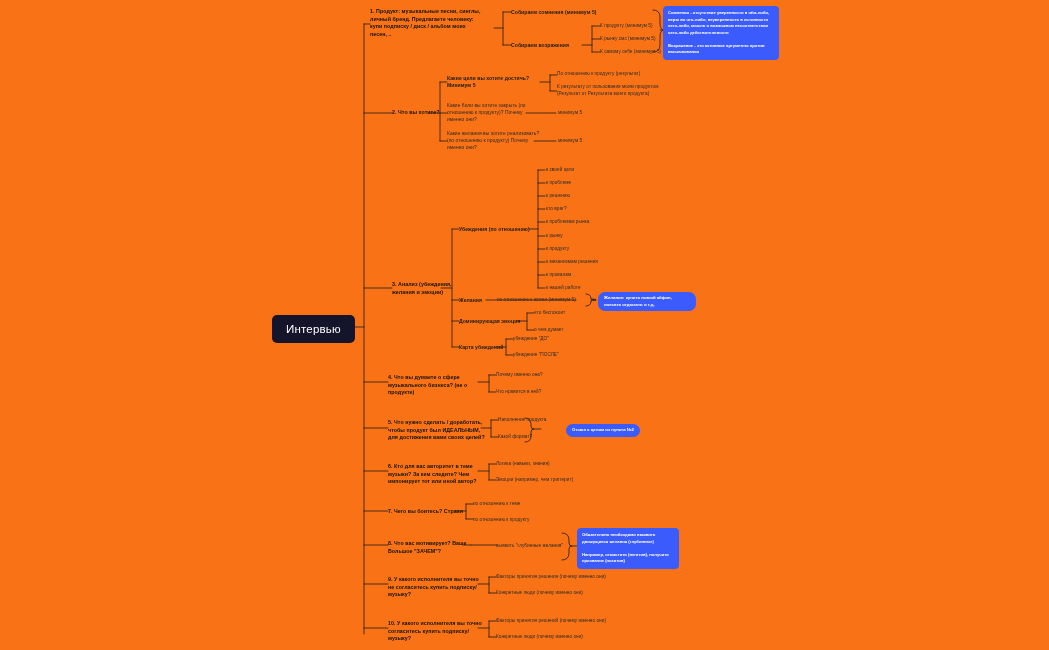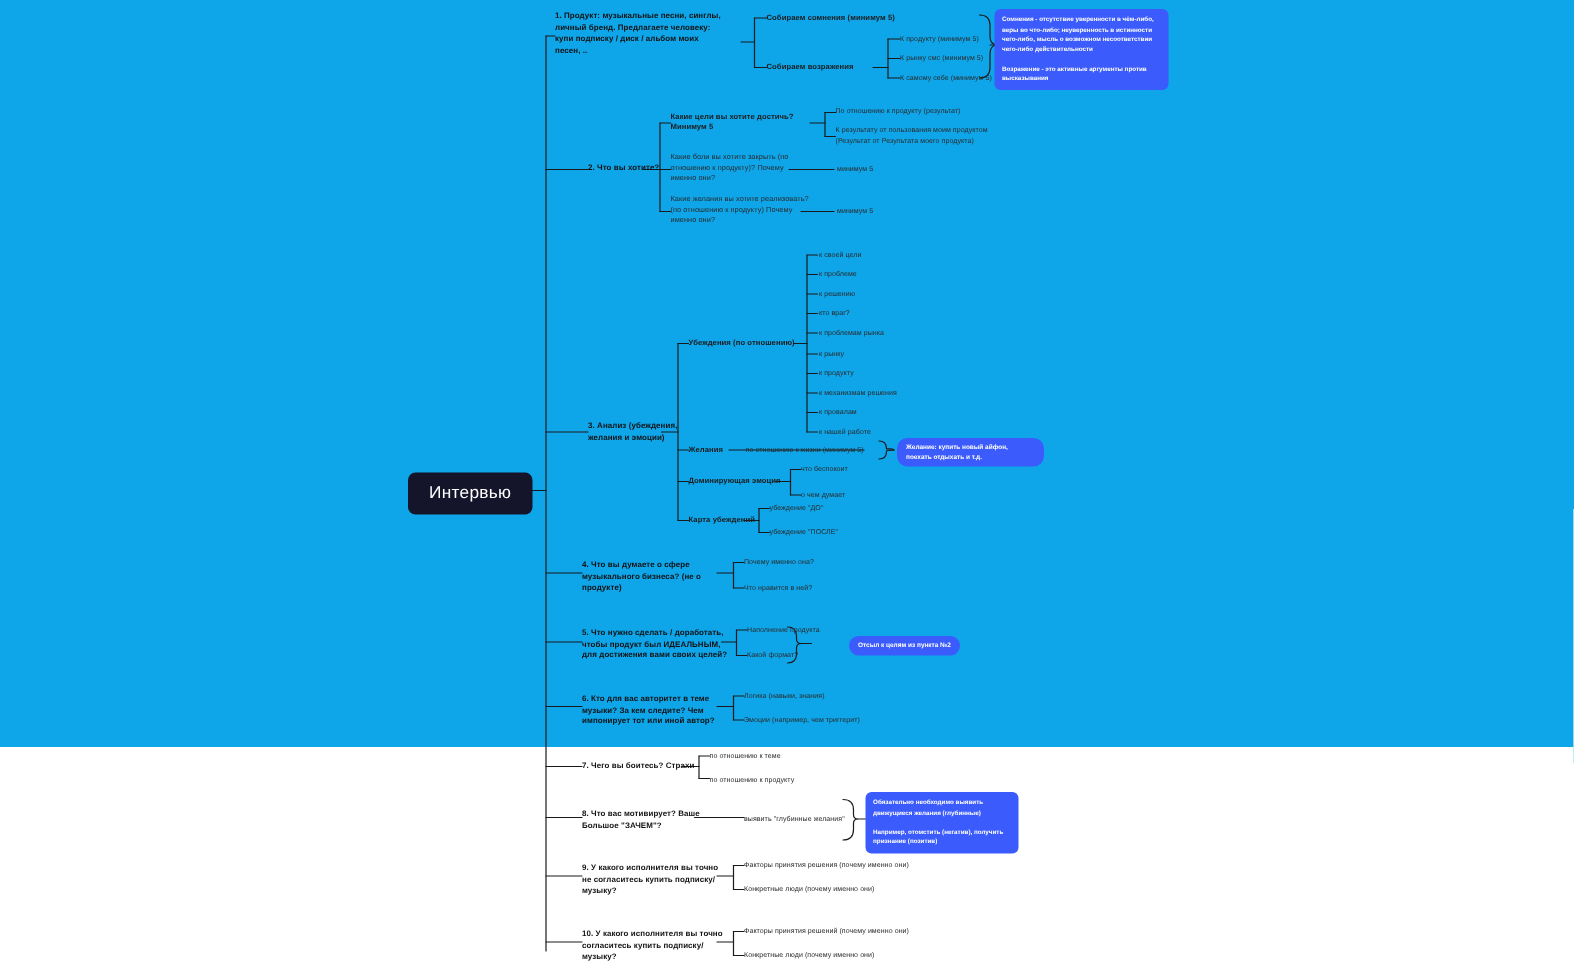--- a/index.html
+++ b/index.html
@@ -5,22 +5,22 @@
   * { box-sizing: border-box; }
   html, body {
     margin: 0; padding: 0;
     width: 1049px; height: 650px;
     background: #ffffff;
     font-family: "Liberation Sans", sans-serif;
     overflow: hidden;
   }
   #canvas {
     position: relative;
-    width: 1049px; height: 498px;
-    background: #0ea5e9;
+    width: 1049px; height: 650px;
+    background: #f97316;
   }
   svg.links {
     position: absolute; left: 0; top: 0;
     width: 1049px; height: 650px;
     pointer-events: none;
   }
   .node {
     position: absolute;
     font-size: 5.1px;
     line-height: 1.42;

